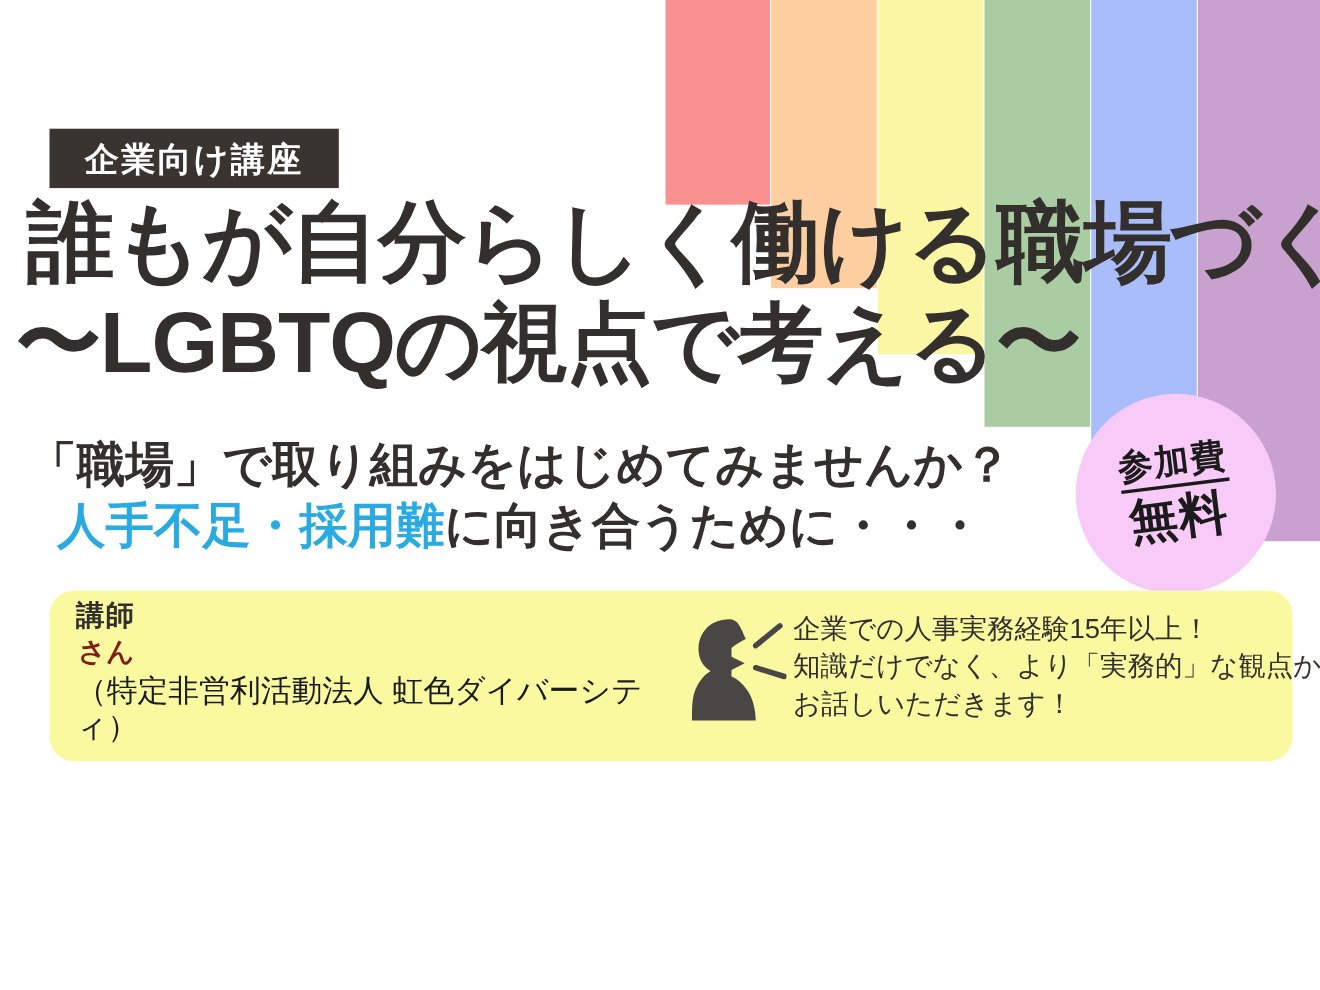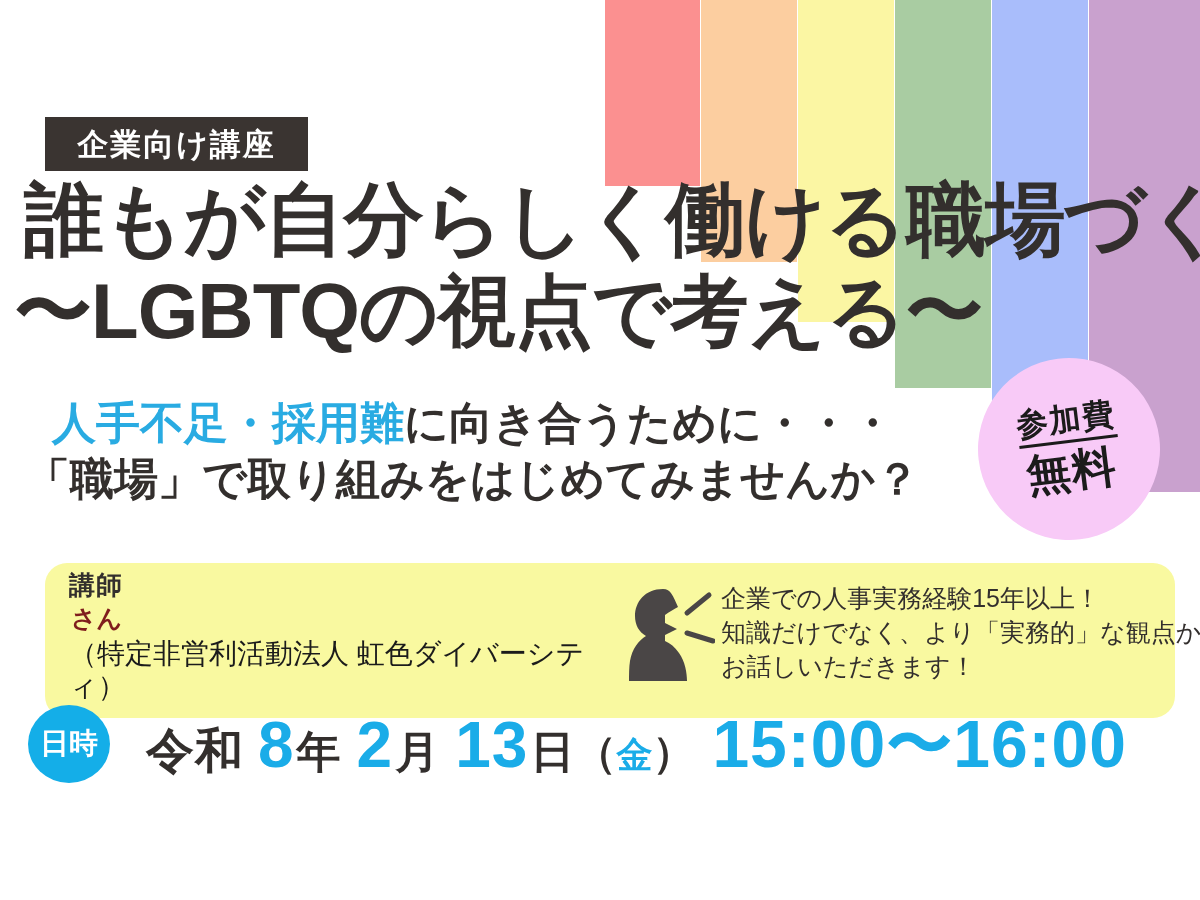--- a/index.html
+++ b/index.html
@@ -83,21 +83,21 @@
     padding-bottom:3px;line-height:1.05;
     letter-spacing:1px;
   }
   .free-circle .fc-bot{
     font-size:44px;font-weight:bold;color:#1b1b1b;
     line-height:1.1;margin-top:4px;letter-spacing:1px;
   }
 
   
   .lect-box{
-    position:absolute;left:45px;top:563px;
+    position:absolute;left:45px;top:537px;
     width:1130px;height:155px;
     background:#f9f9a0;
     border-radius:22px;
     display:flex;align-items:flex-start;
   }
   .lect-left{
     padding:8px 0 0 24px;
     width:560px;flex:none;
   }
   .lect-label{
@@ -175,22 +175,22 @@
   <div class="kouza-badge">
     <span>企業向け講座</span>
   </div>
 
   <div class="title-block">
     <div class="title-line title-1">誰もが自分らしく働ける職場づくり</div>
     <div class="title-line title-2">〜LGBTQの視点で考える〜</div>
   </div>
 
   <div class="sub-block">
+    <div class="sub-line sub-2">「職場」で取り組みをはじめてみませんか？</div>
     <div class="sub-line sub-1"><span class="hl">人手不足・採用難</span><span>に向き合うために・・・</span></div>
-    <div class="sub-line sub-2">「職場」で取り組みをはじめてみませんか？</div>
   </div>
 
   <div class="free-circle">
     <div class="fc-top">参加費</div>
     <div class="fc-bot">無料</div>
   </div>
 
   <div class="lect-box">
     <div class="lect-left">
       <div class="lect-label">講師</div>
@@ -212,32 +212,14 @@
       </svg>
     </div>
 
     <div class="lect-right">
       <div class="lect-note">企業での人事実務経験15年以上！</div>
       <div class="lect-note">知識だけでなく、より「実務的」な観点から</div>
       <div class="lect-note">お話しいただきます！</div>
     </div>
   </div>
 
-  <div class="date-row">
-    <div class="date-pill">
-      <span>日時</span>
-    </div>
-    <div class="date-text">
-      <span class="d-kanji">令和</span>
-      <span class="d-num" style="margin-left:14px;">8</span>
-      <span class="d-unit">年</span>
-      <span class="d-num" style="margin-left:16px;">2</span>
-      <span class="d-unit">月</span>
-      <span class="d-num" style="margin-left:16px;">13</span>
-      <span class="d-unit">日</span>
-      <span class="d-paren">（</span>
-      <span class="d-kin">金</span>
-      <span class="d-paren">）</span>
-      <span class="d-time">15:00〜16:00</span>
-    </div>
-  </div>
 
 </div>
 
 </body></html>

